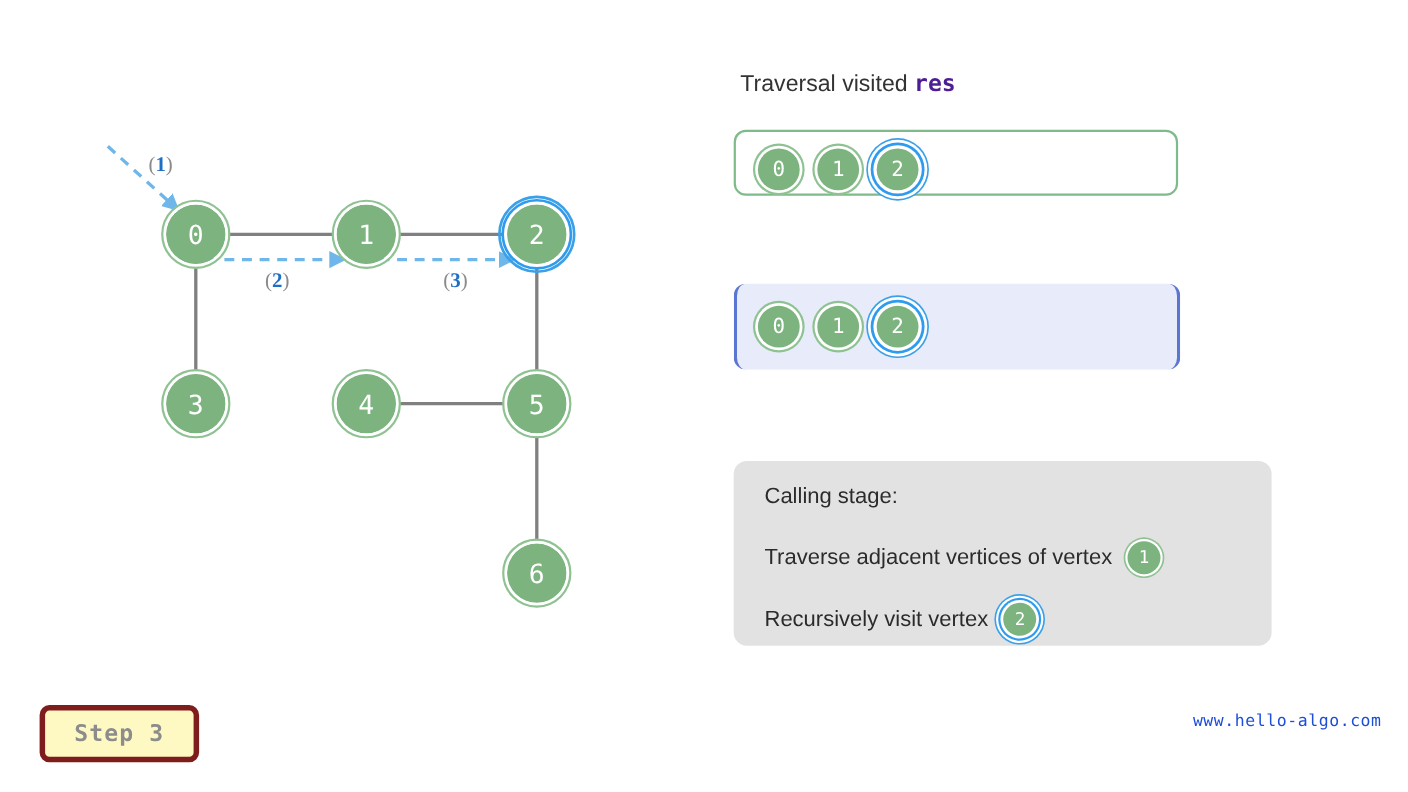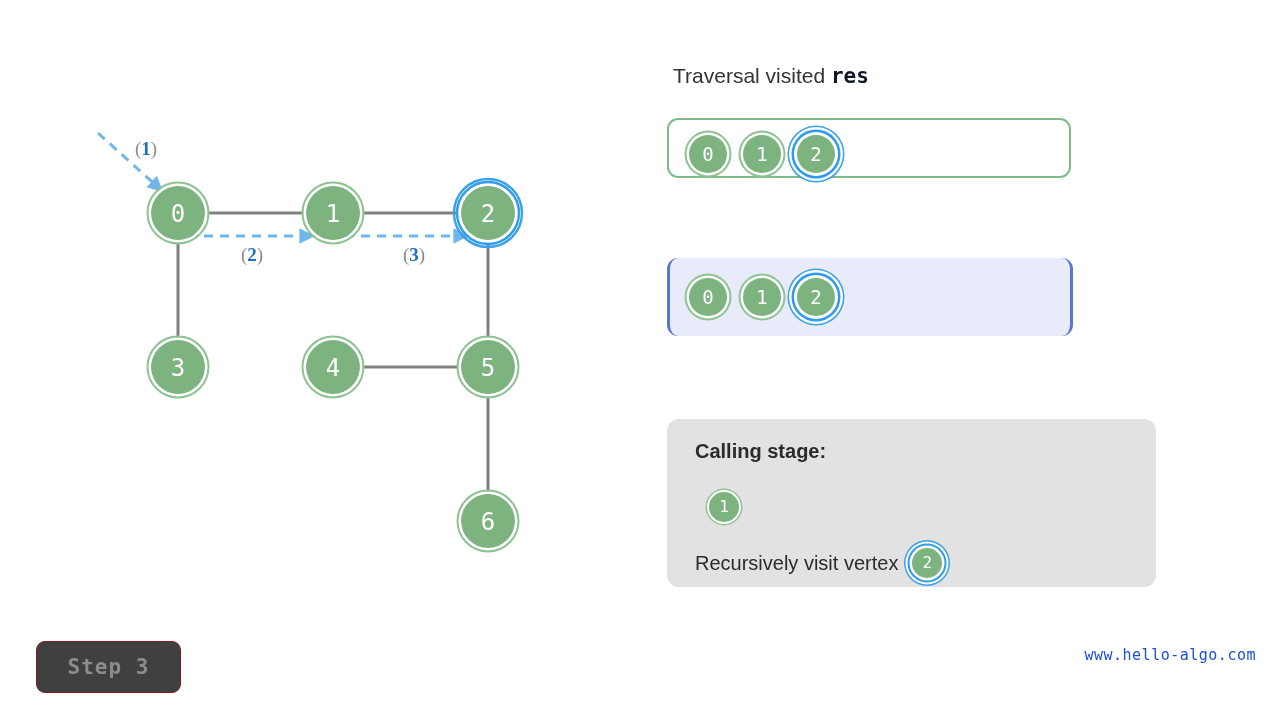--- a/index.html
+++ b/index.html
@@ -59,21 +59,21 @@
     position: absolute;
     font-size: 21px;
     color: #333333;
     white-space: nowrap;
   }
   .section-title .code {
     font-family: "DejaVu Sans Mono", monospace;
     font-weight: bold;
     letter-spacing: 0px;
   }
-  .code-green { color: #0f172a; }
+  .code-green { color: #4c1d95; }
   .code-blue  { color: #2b55d4; }
 
   #res-title { left: 6px; top: 64px; }
   #res-box {
     position: absolute;
     left: 0px;
     top: 118px;
     width: 404px;
     height: 60px;
     border: 2px solid #7fbb8a;
@@ -136,21 +136,21 @@
     height: 168px;
     background: #e2e2e2;
     border-radius: 12px;
     box-sizing: border-box;
   }
   #stage-heading {
     position: absolute;
     left: 28px;
     top: 440px;
     font-size: 20px;
-    font-weight: bold;
+    font-weight: normal;
     color: #2b2b2b;
   }
   .stage-line {
     position: absolute;
     display: flex;
     align-items: center;
     font-size: 20px;
     color: #2b2b2b;
     white-space: nowrap;
   }
@@ -180,23 +180,23 @@
     line-height: 1;
   }
 
   
   #step-badge {
     position: absolute;
     left: 36px;
     top: 641px;
     width: 145px;
     height: 52px;
-    border: 1px solid #7f1d1d;
+    border: 5px solid #7f1d1d;
     border-radius: 9px;
-    background: #404040;
+    background: #fef9c3;
     display: flex;
     align-items: center;
     justify-content: center;
     box-sizing: border-box;
   }
   #step-badge span {
     font-family: "DejaVu Sans Mono", monospace;
     font-size: 21px;
     font-weight: bold;
     color: #8c8c8c;
@@ -338,20 +338,21 @@
       </div>
       <div class="chip highlight">
         <span>2</span>
       </div>
     </div>
 
     <div id="stage-box"></div>
     <div id="stage-heading">Calling stage:</div>
 
     <div class="stage-line" id="stage-line-1">
+      <span>Traverse adjacent vertices of vertex</span>
       <span class="badge">
         <span>1</span>
       </span>
     </div>
 
     <div class="stage-line" id="stage-line-2">
       <span>Recursively visit vertex</span>
       <span class="badge highlight">
         <span>2</span>
       </span>

